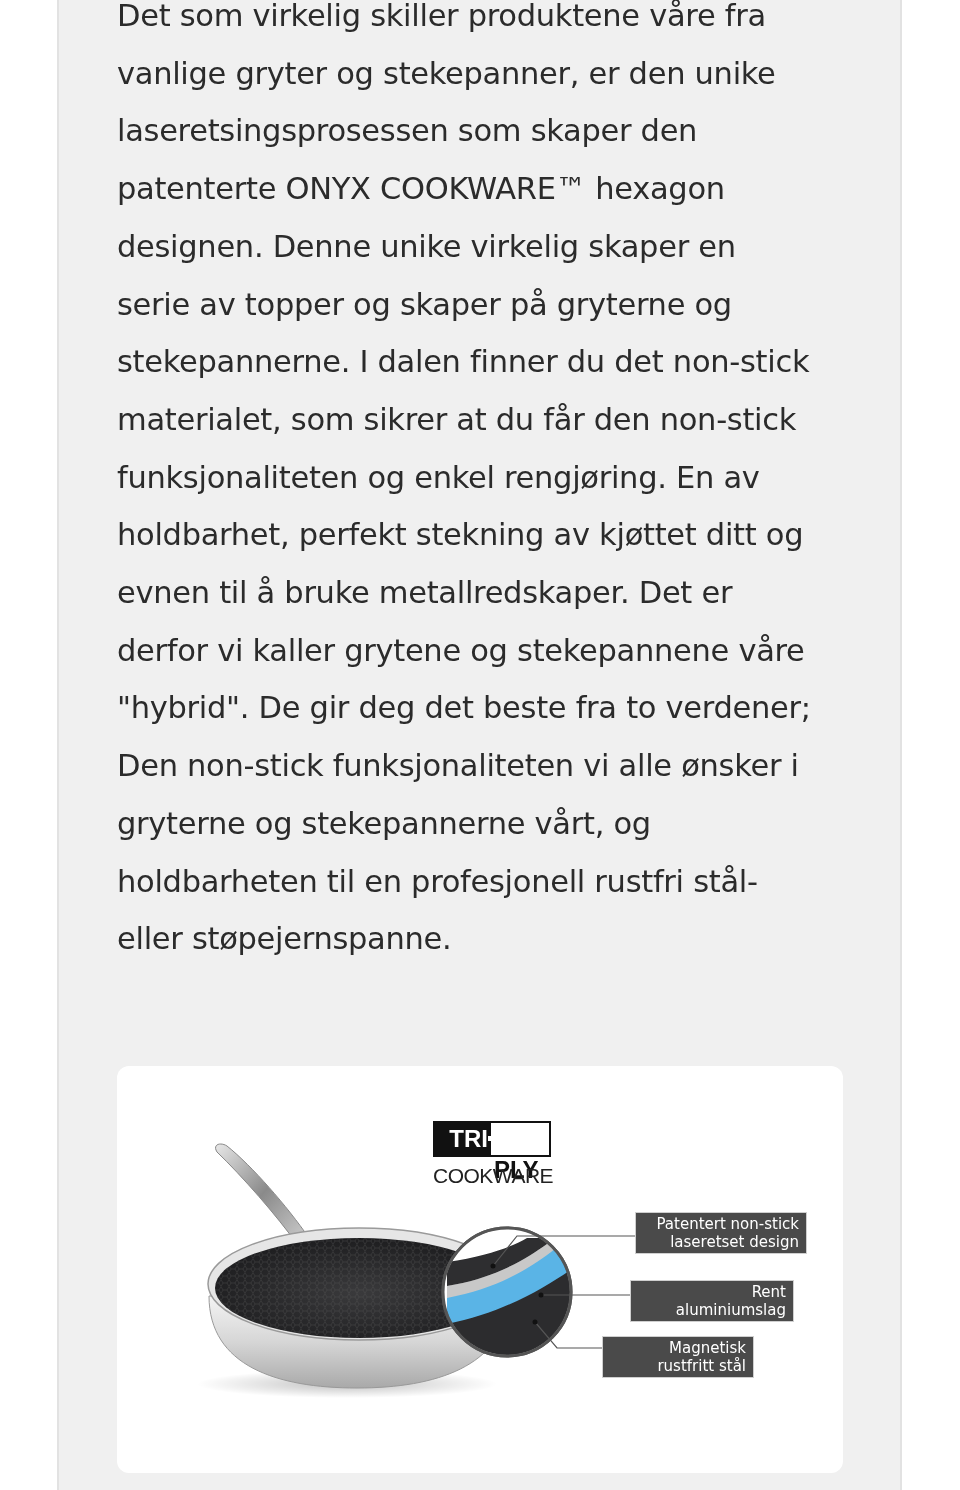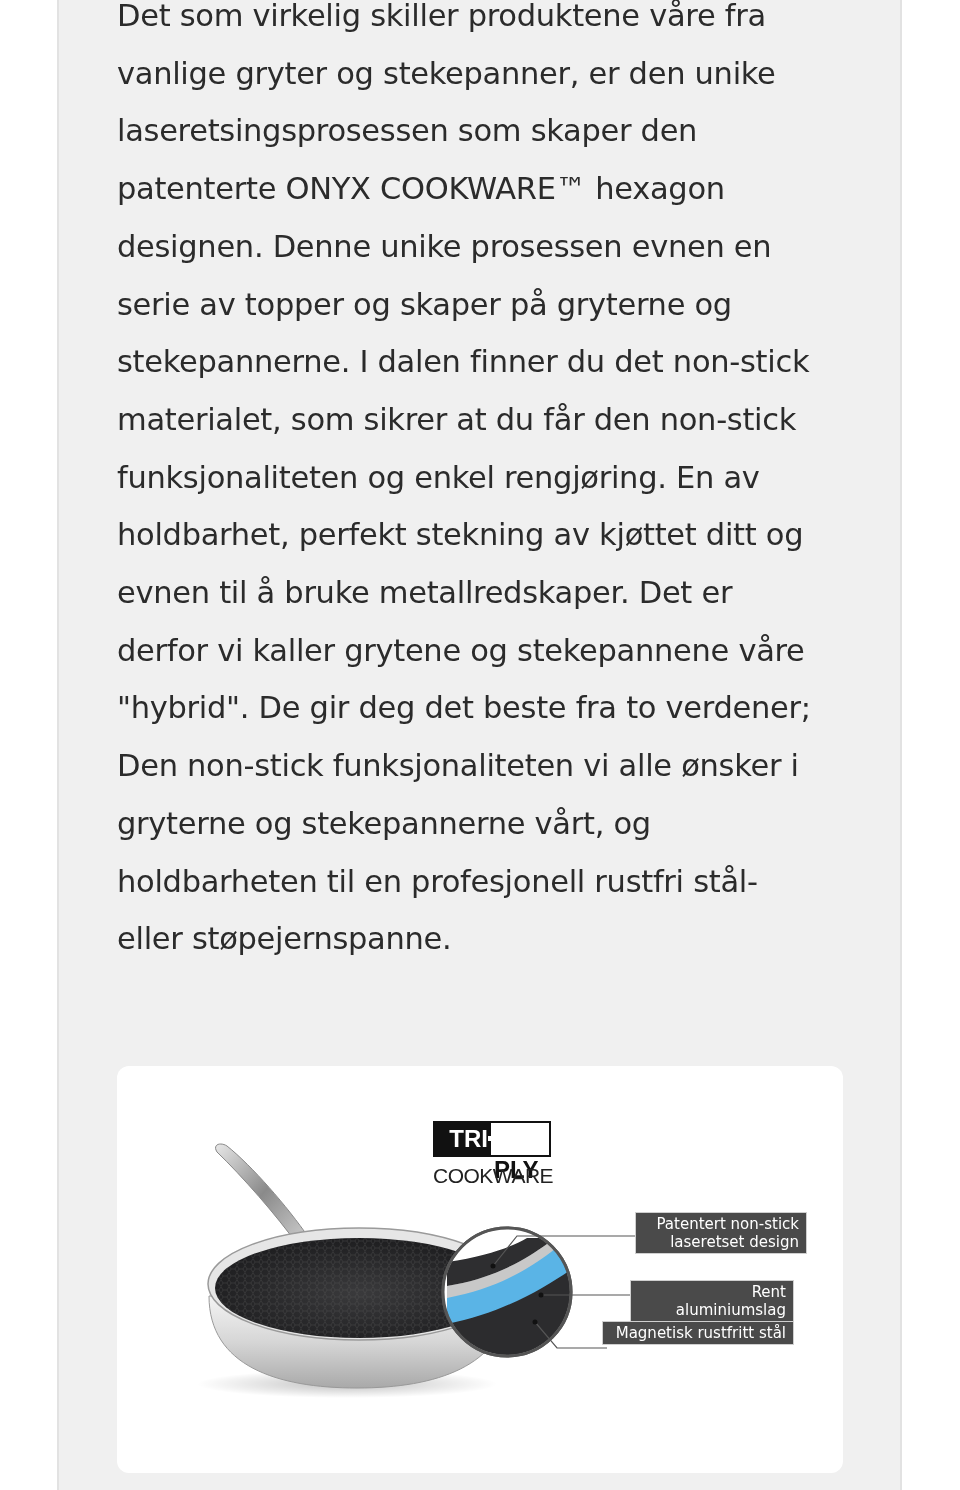--- a/index.html
+++ b/index.html
@@ -55,21 +55,21 @@
 <body>
 
 <div class="panel">
 </div>
 
 <div class="body-text">
   <span class="line">Det som virkelig skiller produktene våre fra</span>
   <span class="line">vanlige gryter og stekepanner, er den unike</span>
   <span class="line">laseretsingsprosessen som skaper den</span>
   <span class="line">patenterte ONYX COOKWARE™ hexagon</span>
-  <span class="line">designen. Denne unike prosessen evnen en</span>
+  <span class="line">designen. Denne unike virkelig skaper en</span>
   <span class="line">serie av topper og skaper på gryterne og</span>
   <span class="line">stekepannerne. I dalen finner du det non-stick</span>
   <span class="line">materialet, som sikrer at du får den non-stick</span>
   <span class="line">funksjonaliteten og enkel rengjøring. En av</span>
   <span class="line">holdbarhet, perfekt stekning av kjøttet ditt og</span>
   <span class="line">evnen til å bruke metallredskaper. Det er</span>
   <span class="line">derfor vi kaller grytene og stekepannene våre</span>
   <span class="line">"hybrid". De gir deg det beste fra to verdener;</span>
   <span class="line">Den non-stick funksjonaliteten vi alle ønsker i</span>
   <span class="line">gryterne og stekepannerne vårt, og</span>
@@ -148,16 +148,16 @@
     <div class="logo-bottom">COOKWARE</div>
   </div>
 
   <div class="label" style="left:518px; top:146px; width:172px;">
     <div>Patentert non-stick</div>
     <div>laseretset design</div>
   </div>
   <div class="label" style="left:513px; top:214px; width:164px;">
     <span>Rent aluminiumslag</span>
   </div>
-  <div class="label" style="left:485px; top:255px; width:192px;">
+  <div class="label" style="left:485px; top:270px; width:152px;">
     <span>Magnetisk rustfritt stål</span>
   </div>
 </div>
 
 </body></html>

